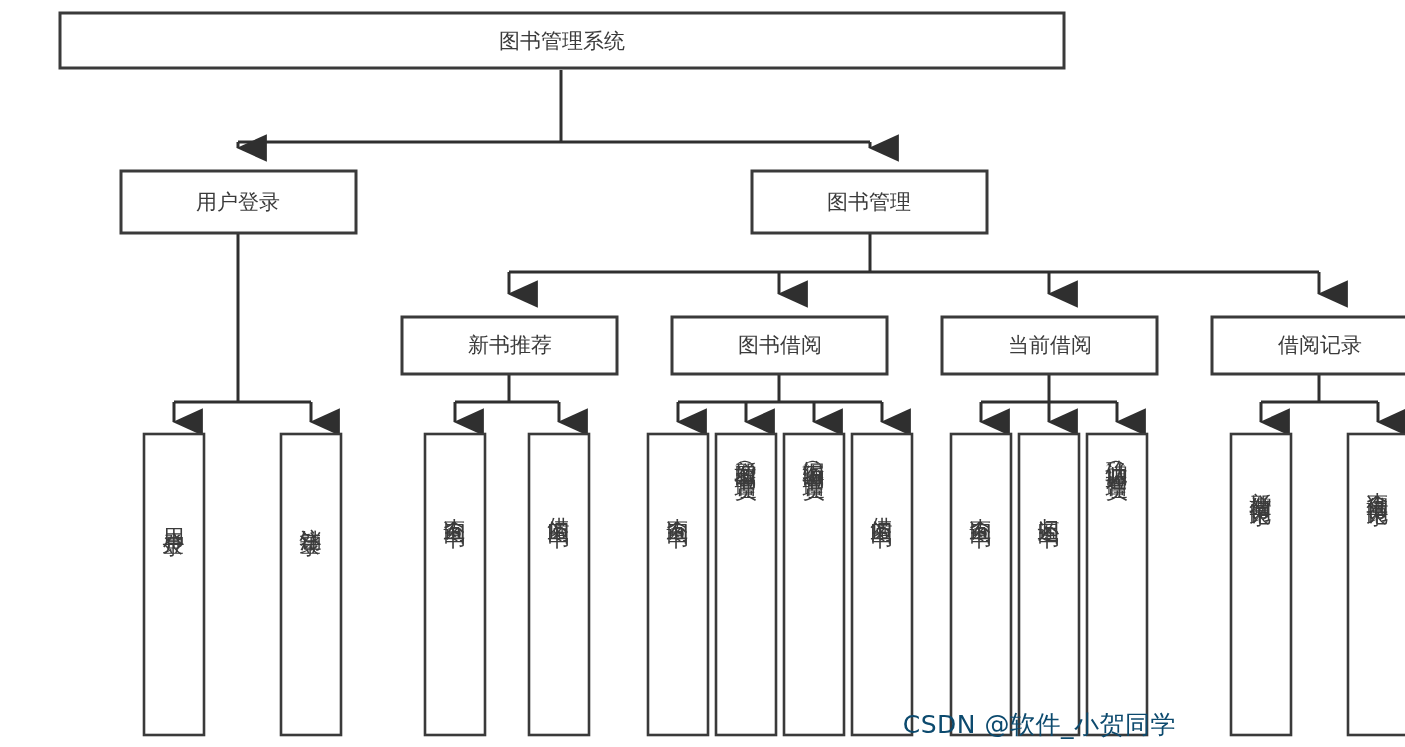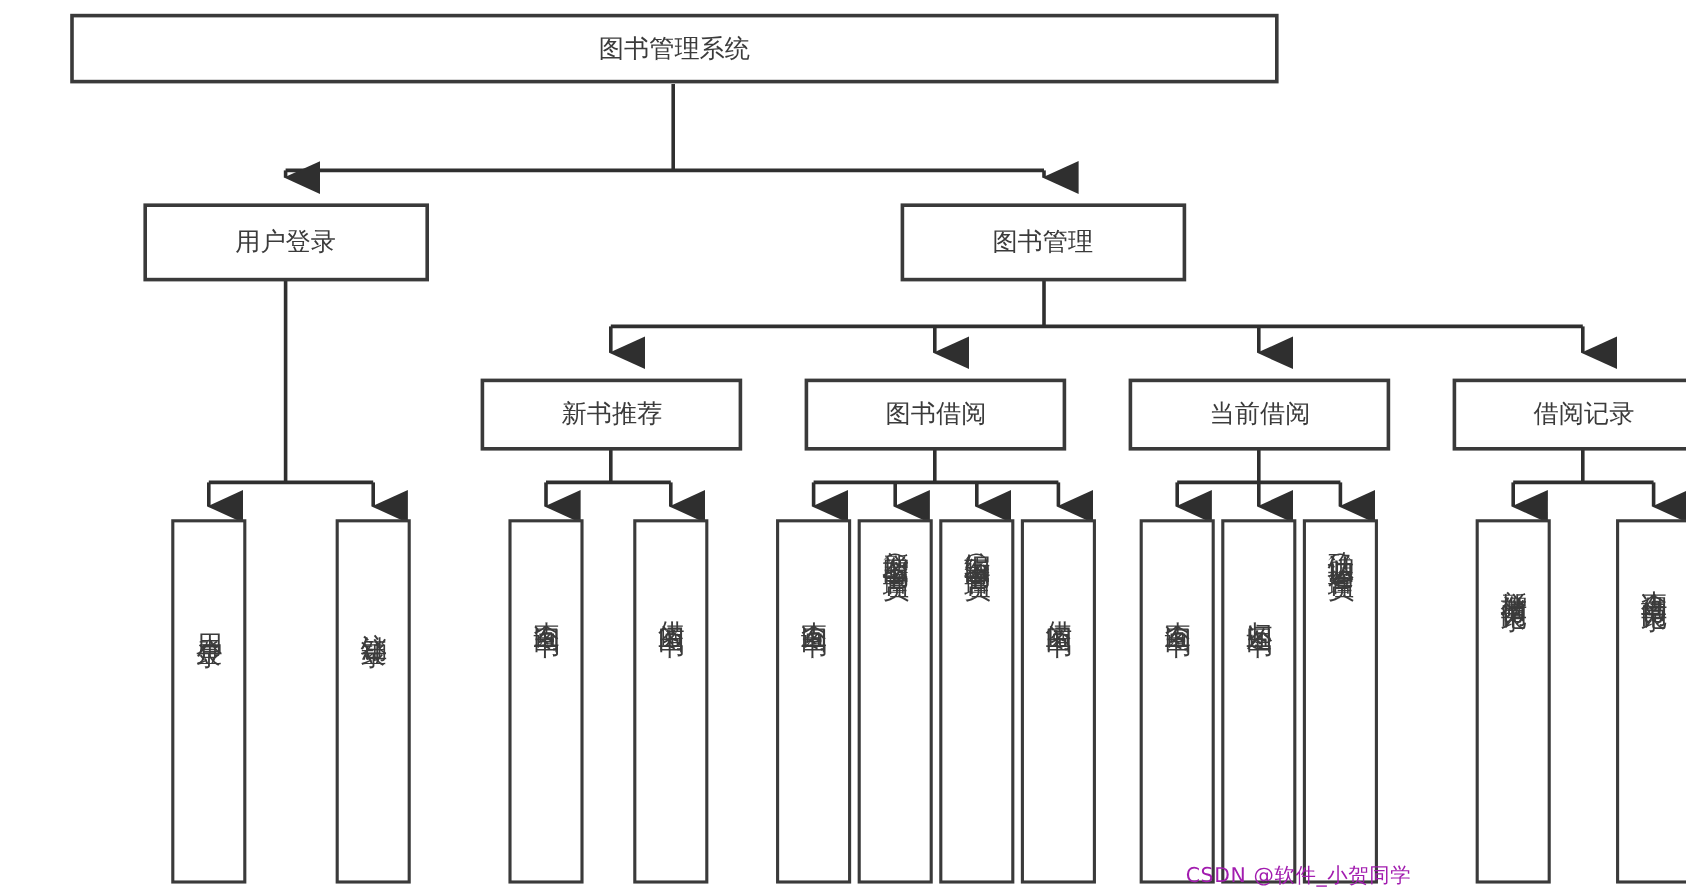--- a/index.html
+++ b/index.html
@@ -69,22 +69,22 @@
     line-height: 1.05;
     letter-spacing: 3px;
     color: #3b3b3b;
     white-space: nowrap;
   }
   .watermark {
     position: absolute;
     right: 8px;
     bottom: 6px;
     font-family: "DejaVu Sans", "Liberation Sans", sans-serif;
-    font-size: 17px;
-    color: #a21caf;
+    font-size: 25px;
+    color: #0c4a6e;
     letter-spacing: 0.5px;
     white-space: nowrap;
   }
 </style>
 </head>
 <body>
 
 <div id="diagram-root">
 
   <svg class="flow" viewBox="0 0 1405 747" xmlns="http://www.w3.org/2000/svg">

